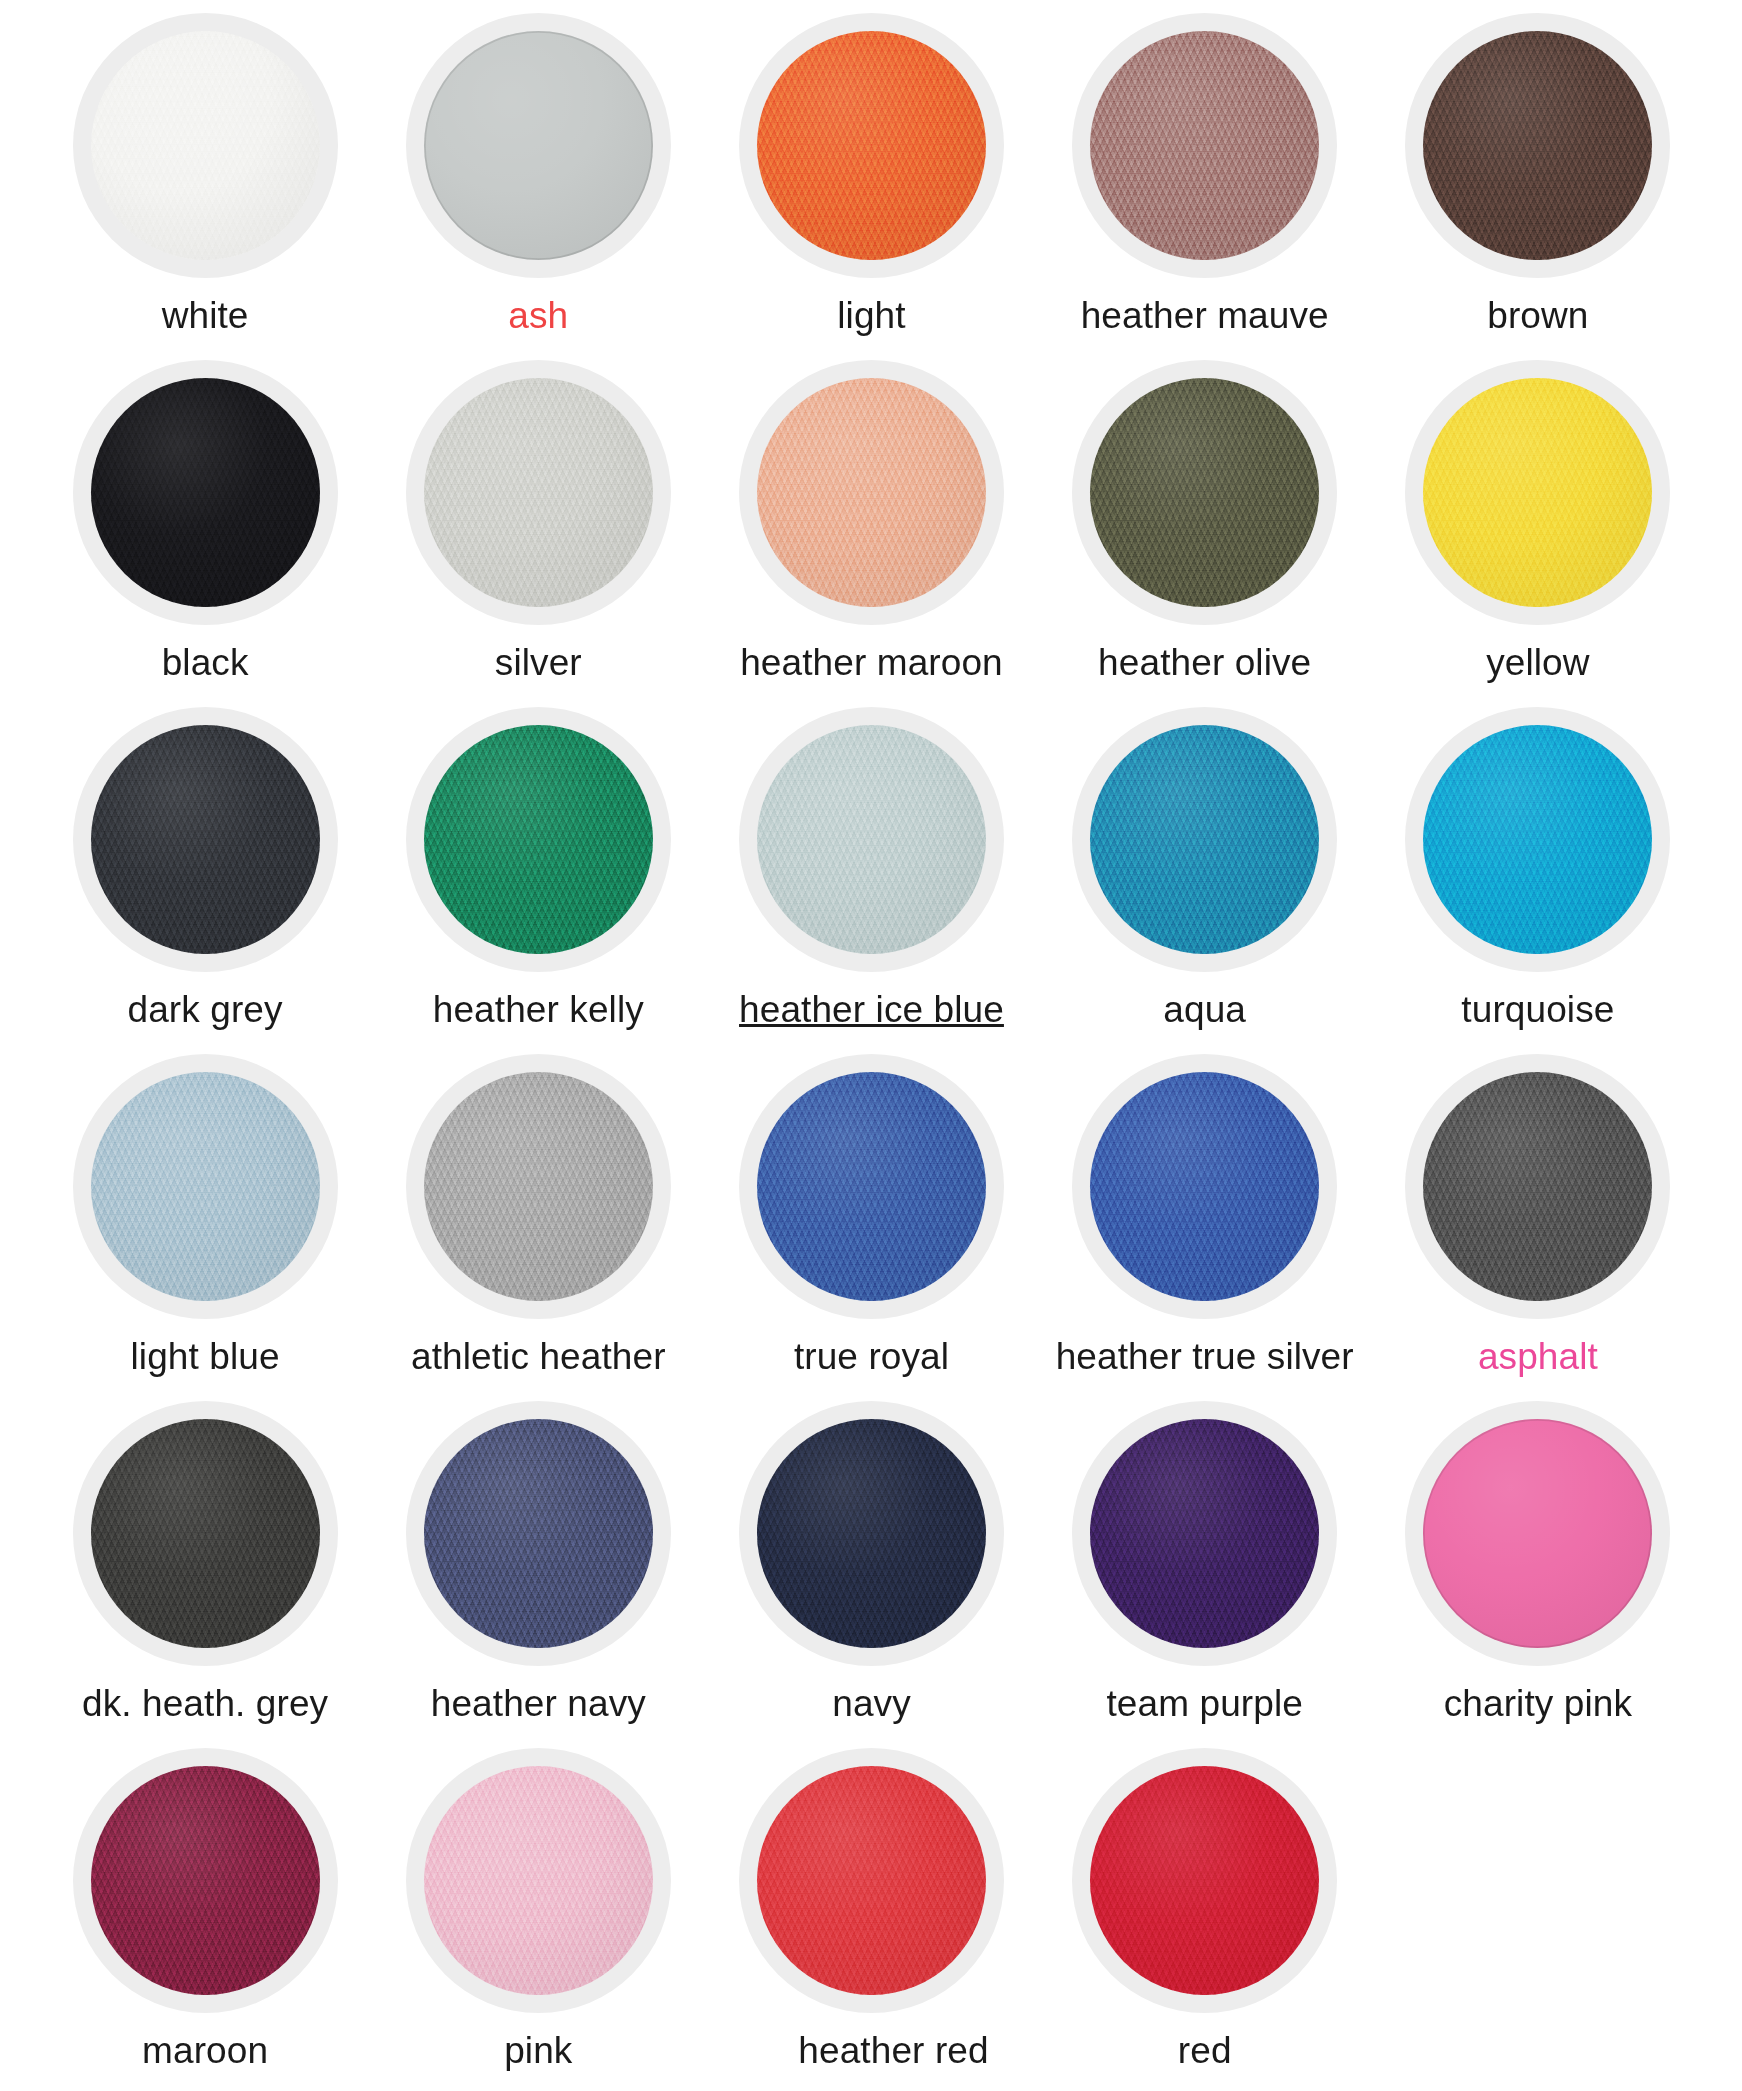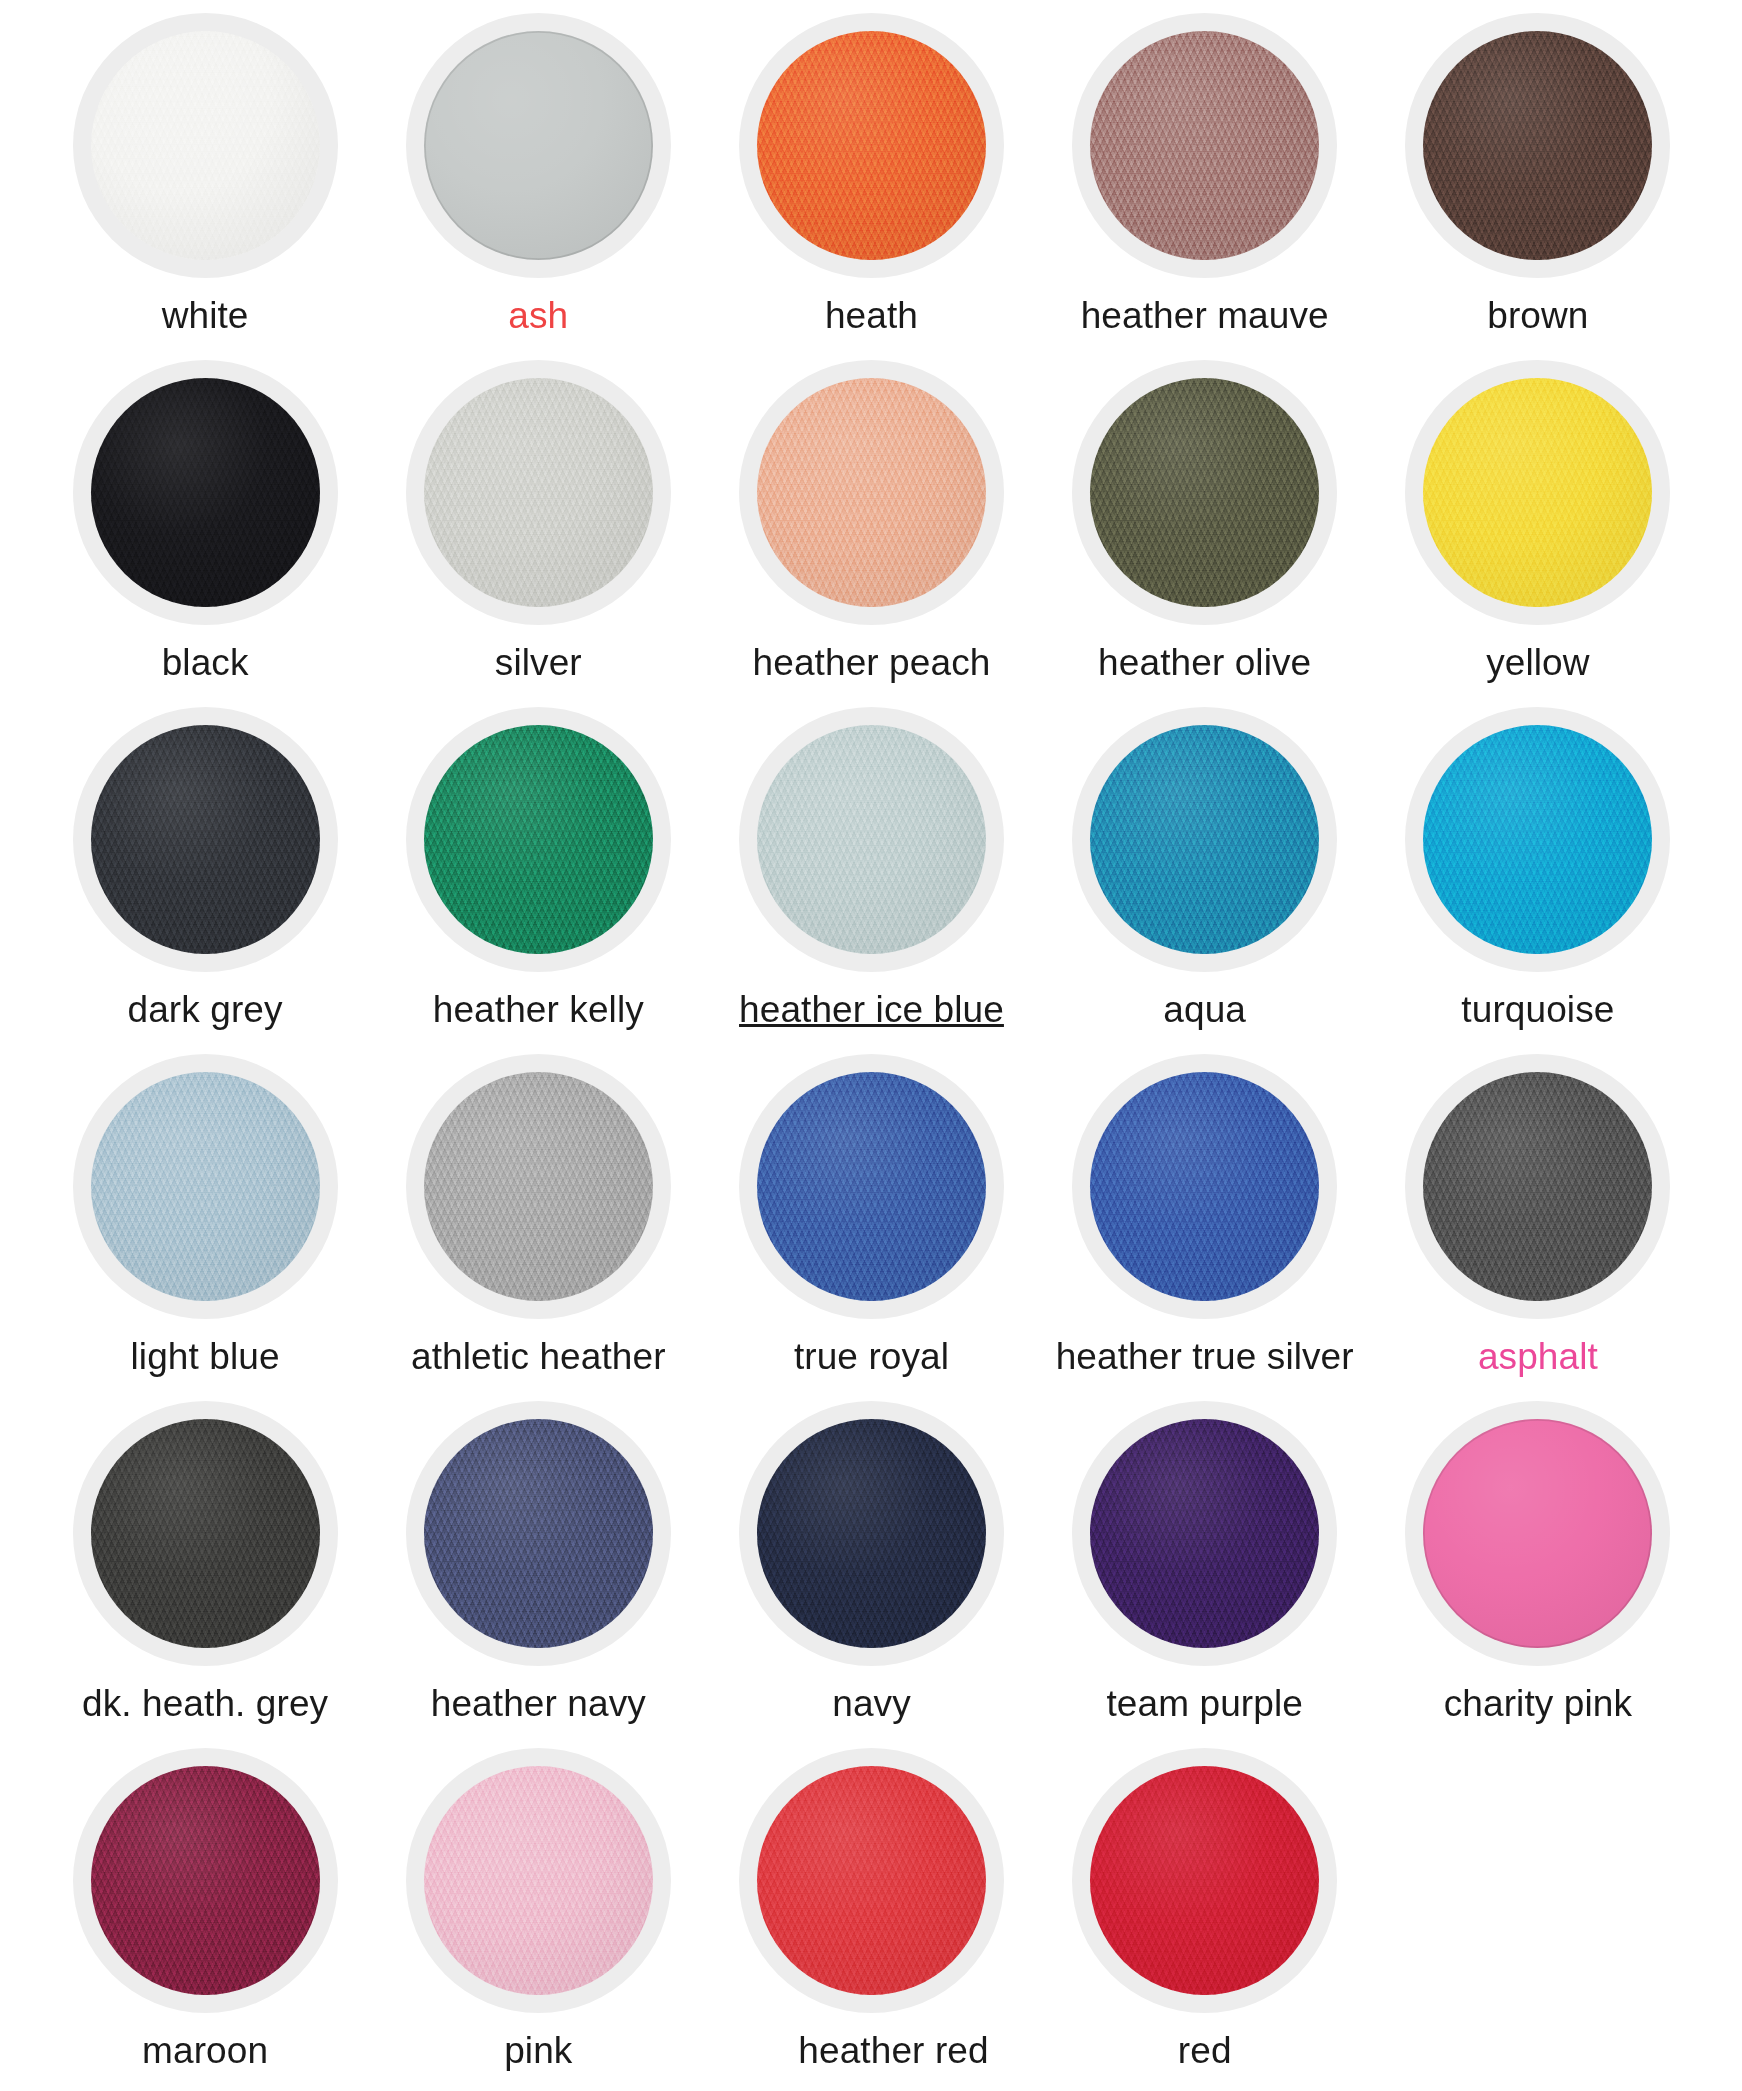--- a/index.html
+++ b/index.html
@@ -132,21 +132,21 @@
     <div class="swatch-cell">
       <div class="swatch-ring" style="background: rgb(237, 237, 237);">
         <div class="swatch-disc flat" title="ash" style="background-color: rgb(198, 202, 201);"></div>
       </div>
       <div class="swatch-label" style="color: #ef4444;">ash</div>
     </div>
     <div class="swatch-cell">
       <div class="swatch-ring" style="background: rgb(237, 237, 237);">
         <div class="swatch-disc" title="orange" style="background-color: rgb(238, 107, 51);"></div>
       </div>
-      <div class="swatch-label" style="color: rgb(26, 26, 26);">heath</div>
+      <div class="swatch-label" style="color: rgb(26, 26, 26);">light</div>
     </div>
     <div class="swatch-cell">
       <div class="swatch-ring" style="background: rgb(237, 237, 237);">
         <div class="swatch-disc" title="heather mauve" style="background-color: rgb(169, 128, 124);"></div>
       </div>
       <div class="swatch-label" style="color: rgb(26, 26, 26);">heather mauve</div>
     </div>
     <div class="swatch-cell">
       <div class="swatch-ring" style="background: rgb(237, 237, 237);">
         <div class="swatch-disc" title="brown" style="background-color: rgb(90, 65, 57);"></div>
@@ -162,21 +162,21 @@
     <div class="swatch-cell">
       <div class="swatch-ring" style="background: rgb(237, 237, 237);">
         <div class="swatch-disc" title="silver" style="background-color: rgb(210, 211, 206);"></div>
       </div>
       <div class="swatch-label" style="color: rgb(26, 26, 26);">silver</div>
     </div>
     <div class="swatch-cell">
       <div class="swatch-ring" style="background: rgb(237, 237, 237);">
         <div class="swatch-disc" title="heather peach" style="background-color: rgb(237, 180, 154);"></div>
       </div>
-      <div class="swatch-label" style="color: rgb(26, 26, 26);">heather peach</div>
+      <div class="swatch-label" style="color: rgb(26, 26, 26);">heather maroon</div>
     </div>
     <div class="swatch-cell">
       <div class="swatch-ring" style="background: rgb(237, 237, 237);">
         <div class="swatch-disc" title="heather olive" style="background-color: rgb(92, 94, 69);"></div>
       </div>
       <div class="swatch-label" style="color: rgb(26, 26, 26);">heather olive</div>
     </div>
     <div class="swatch-cell">
       <div class="swatch-ring" style="background: rgb(237, 237, 237);">
         <div class="swatch-disc" title="yellow" style="background-color: rgb(245, 220, 60);"></div>

